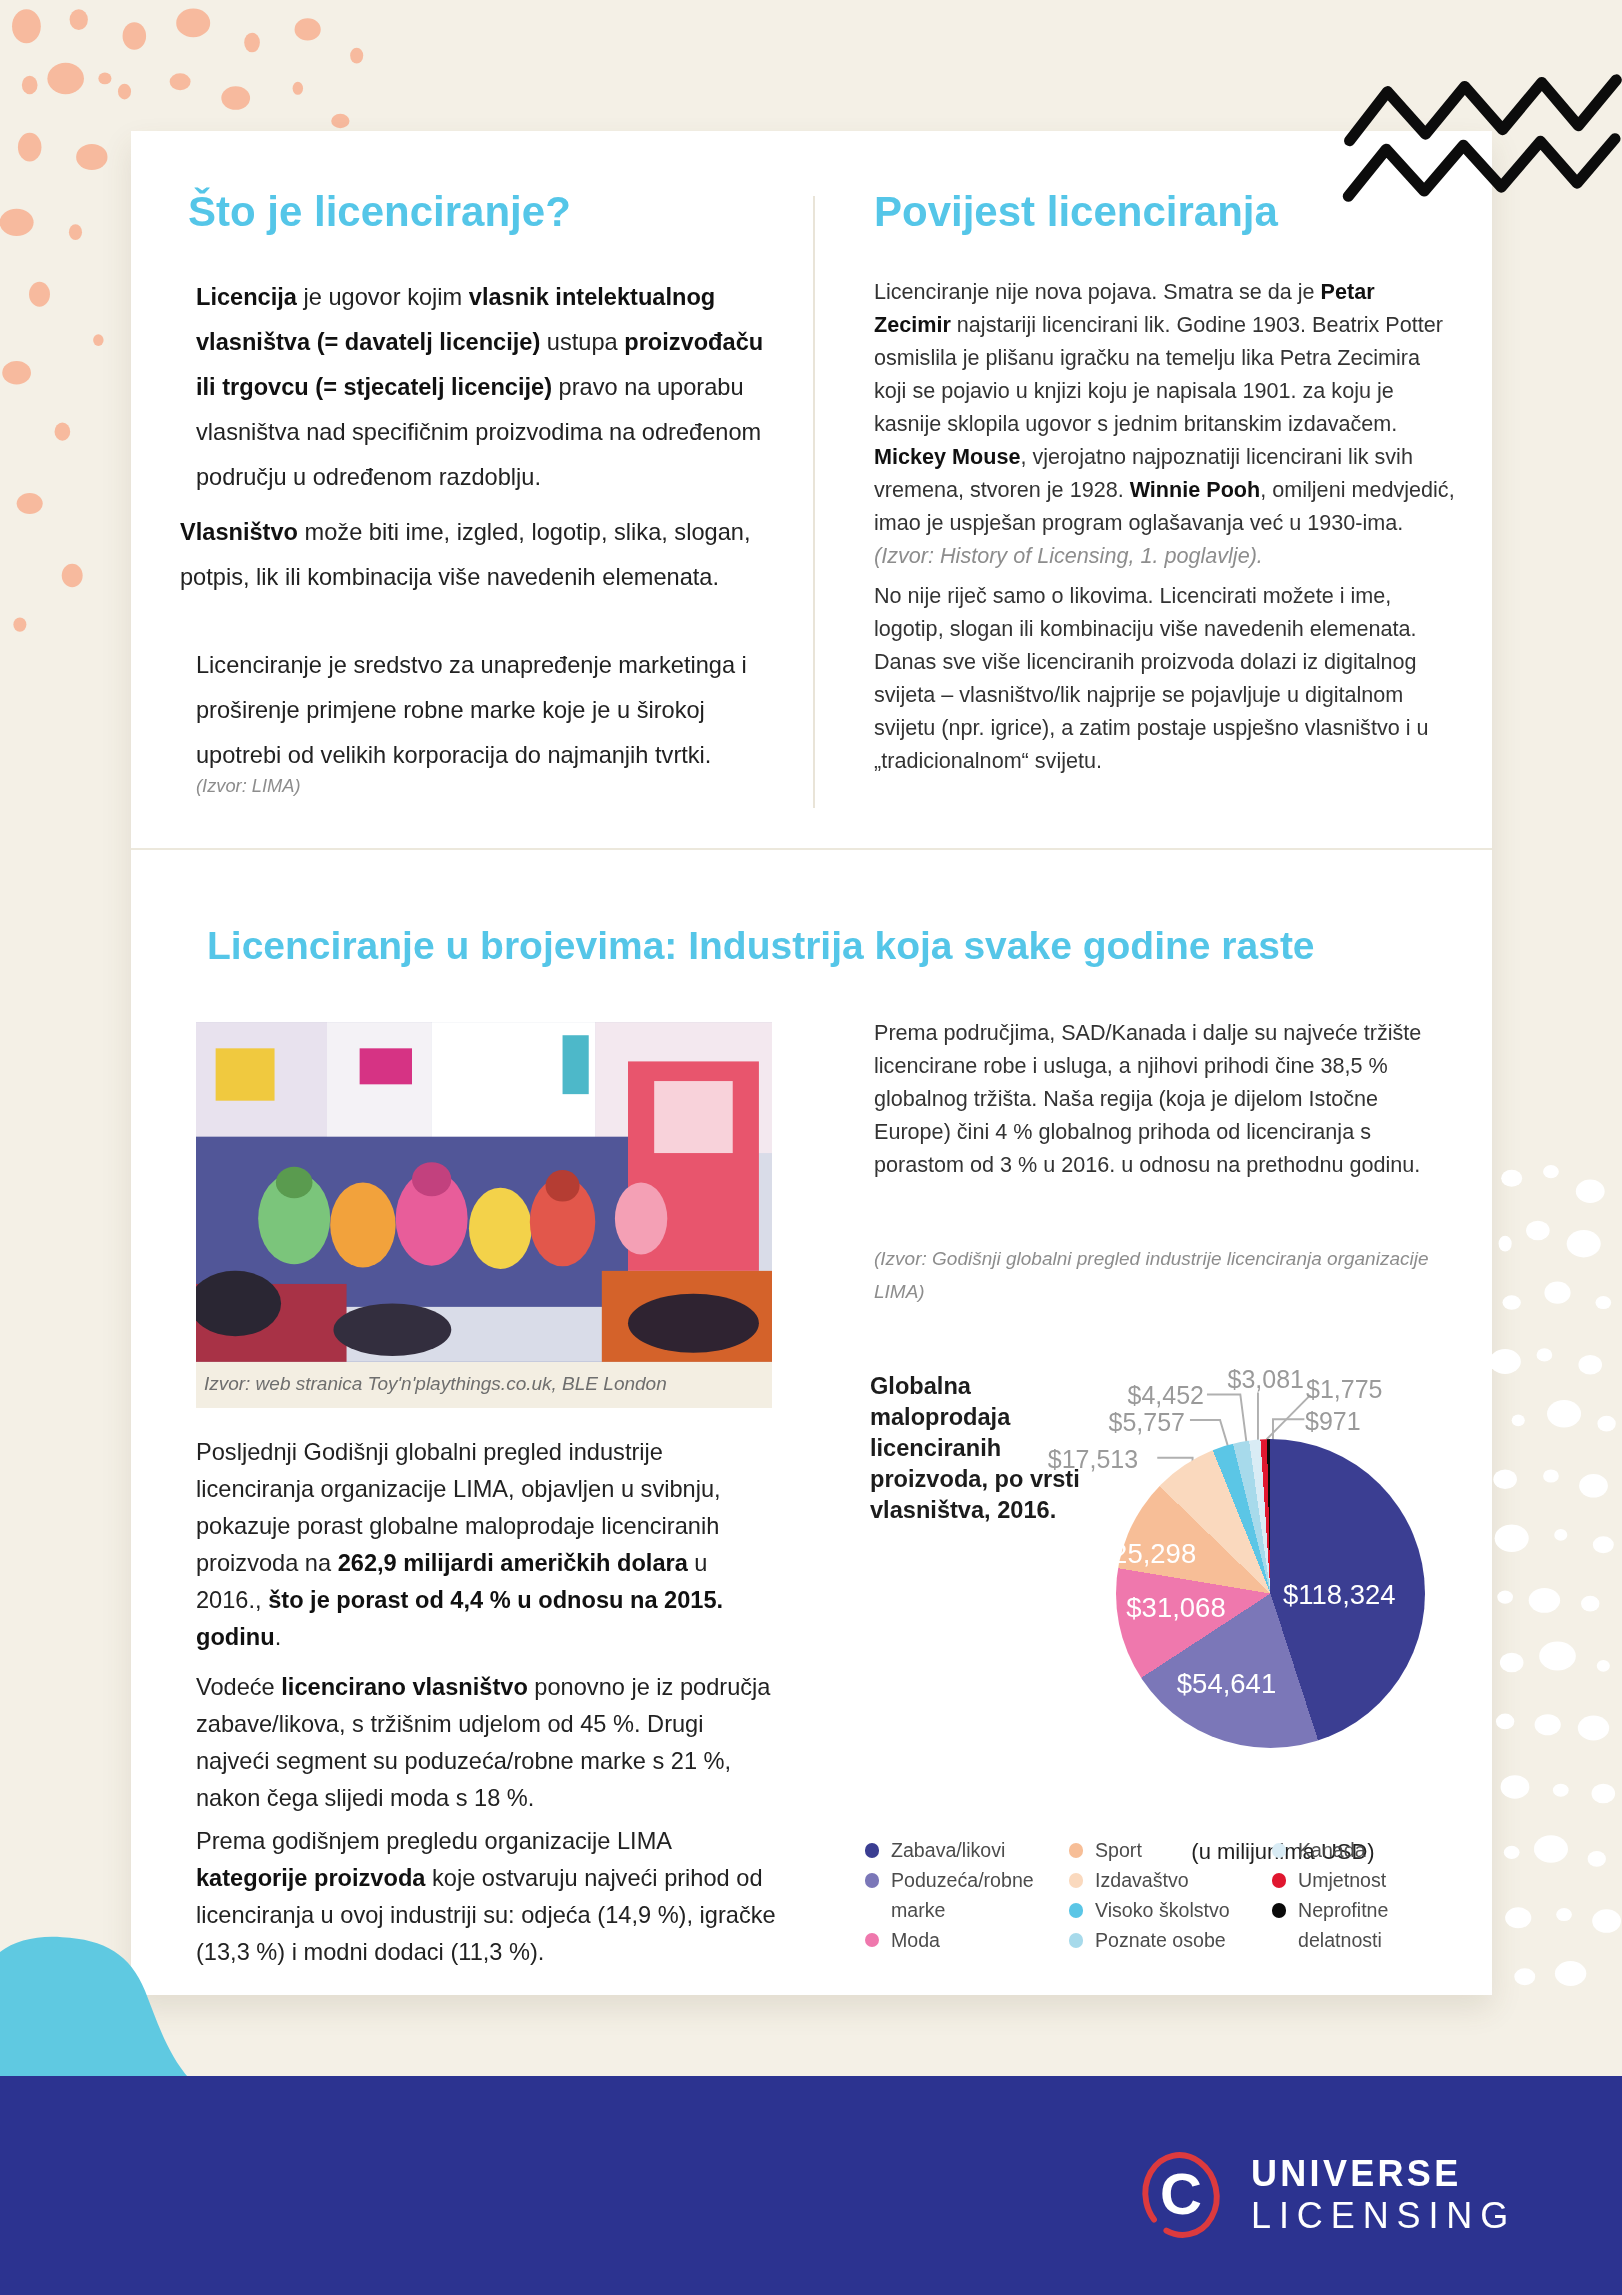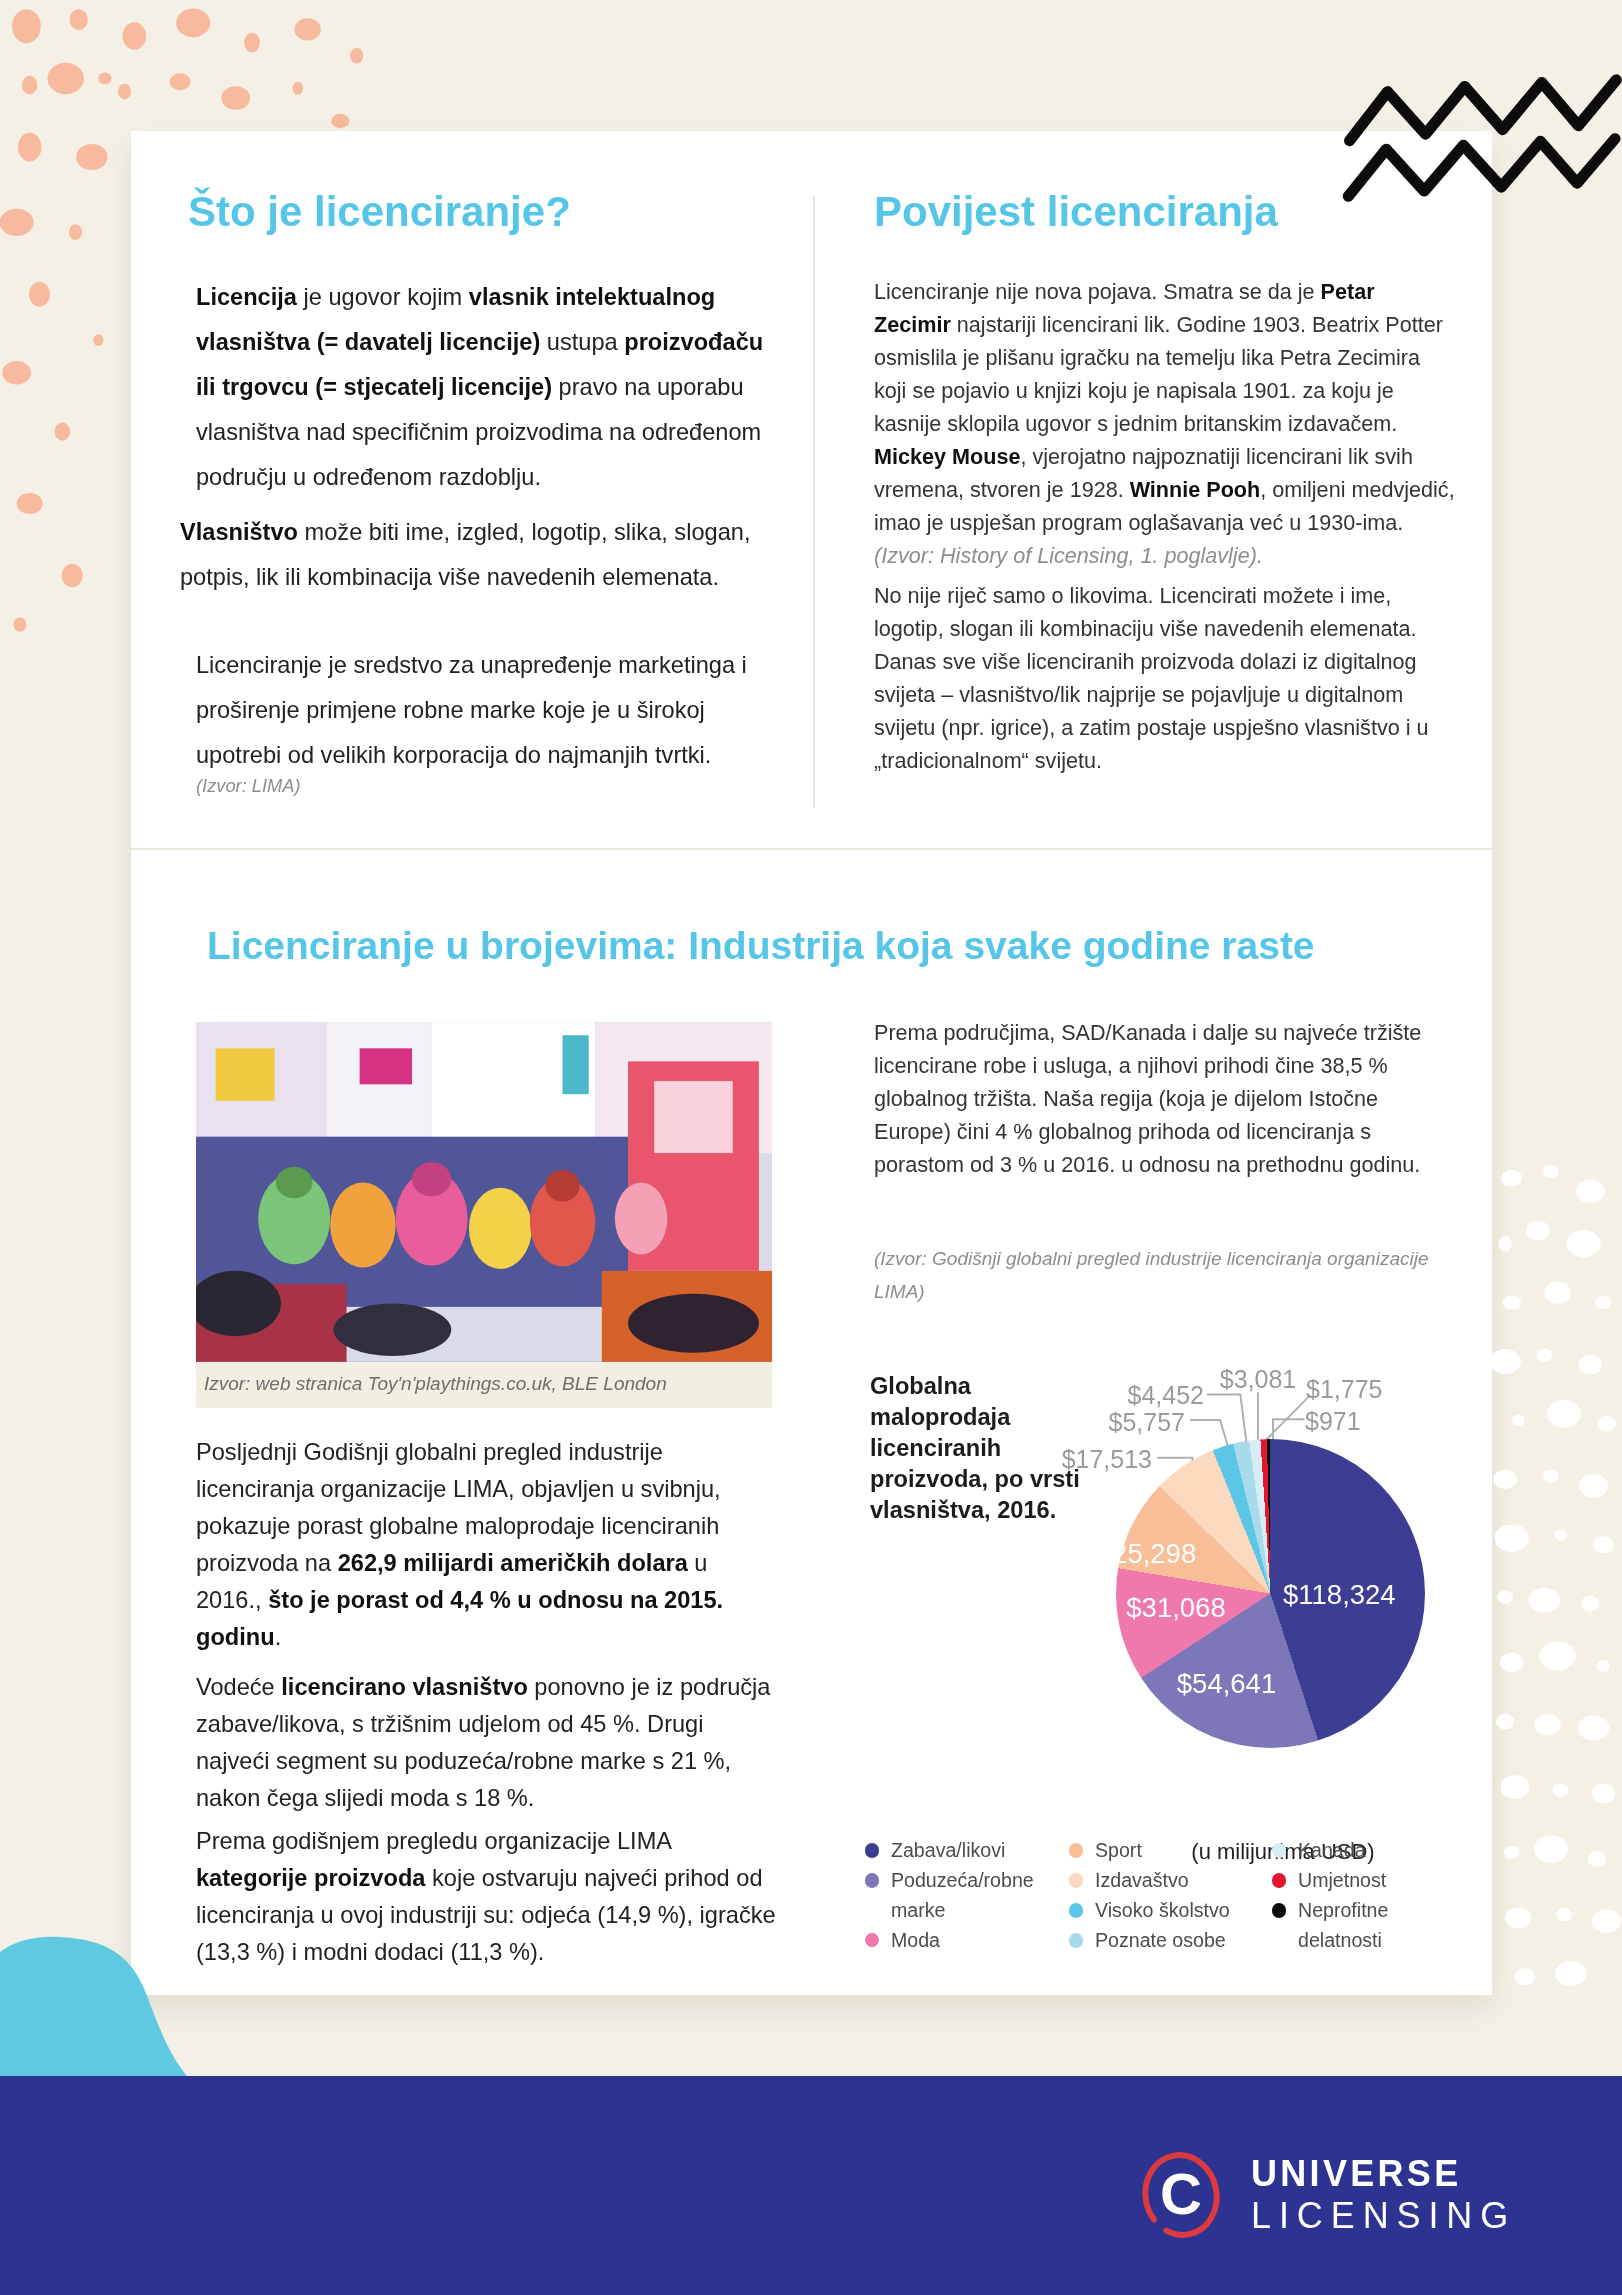--- a/index.html
+++ b/index.html
@@ -34,21 +34,21 @@
   .photo{position:absolute;left:196px;top:1022px;width:576px;height:340px;overflow:hidden;background:#565b9f;}
   .capstrip{position:absolute;left:196px;top:1362px;width:576px;height:46px;background:#F3EEE2;}
   .caption{position:absolute;left:7.9px;top:11px;font-size:19px;font-style:italic;color:#6e6e6e;}
 
   
   .chart-title{position:absolute;left:870px;top:1371px;width:216px;font-size:23.6px;font-weight:bold;
                line-height:31px;color:#1c1c1c;}
   .pie{position:absolute;left:1116px;top:1439px;width:309px;height:309px;border-radius:50%;}
   .pl{position:absolute;font-size:25px;color:#9a9a9a;}
   .pl.r{text-align:right;}
-  .pl.c{text-align:center;}
+  .pl.c{text-align:right;}
   .plw{position:absolute;font-size:27.5px;color:#ffffff;}
   .plw.c{text-align:center;}
   .unit{position:absolute;left:1139px;top:1839px;width:288px;text-align:center;
         font-size:22px;font-weight:normal;color:#222;}
 
   
   .leg-col{position:absolute;top:1836px;}
   .leg-item{position:relative;padding-left:26px;font-size:19.6px;line-height:29.4px;color:#4c4c4c;margin-bottom:0.7px;}
   .leg-dot{position:absolute;left:0;top:7.2px;width:14.4px;height:14.4px;border-radius:50%;}
 
@@ -163,21 +163,21 @@
       <path d="M238 110 H284 L299 160"></path>
       <path d="M264 71 H315 L325 149"></path>
       <path d="M342 68 V144"></path>
       <path d="M422 72 L355 140"></path>
       <path d="M413 109 H365 V142"></path>
     </g>
   </svg>
 
   <div class="pie" style="background: conic-gradient(rgb(59, 62, 146) 0deg, rgb(59, 62, 146) 162.04deg, rgb(123, 119, 184) 162.04deg, rgb(123, 119, 184) 236.87deg, rgb(239, 120, 173) 236.87deg, rgb(239, 120, 173) 279.41deg, rgb(247, 190, 151) 279.41deg, rgb(247, 190, 151) 314.06deg, rgb(250, 217, 190) 314.06deg, rgb(250, 217, 190) 338.04deg, rgb(91, 198, 230) 338.04deg, rgb(91, 198, 230) 345.92deg, rgb(167, 218, 235) 345.92deg, rgb(167, 218, 235) 352.02deg, rgb(217, 236, 245) 352.02deg, rgb(217, 236, 245) 356.24deg, rgb(224, 23, 47) 356.24deg, rgb(224, 23, 47) 358.67deg, rgb(10, 10, 10) 358.67deg, rgb(10, 10, 10) 360deg);"></div>
 
-  <span class="pl r" style="left:1034px;top:1445px;width:118px;">$17,513</span>
+  <span class="pl r" style="left:1034px;top:1445px;width:118px;text-align:center;">$17,513</span>
   <span class="pl r" style="left:1080px;top:1408px;width:105px;">$5,757</span>
   <span class="pl r" style="left:1099px;top:1381px;width:105px;">$4,452</span>
   <span class="pl c" style="left:1212px;top:1365px;width:92px;">$3,081</span>
   <span class="pl" style="left:1306px;top:1375px;">$1,775</span>
   <span class="pl" style="left:1305px;top:1407px;">$971</span>
 
   <span class="plw" style="left:1283px;top:1579px;">$118,324</span>
   <span class="plw c" style="left:1158px;top:1668px;width:137px;">$54,641</span>
   <span class="plw c" style="left:1109px;top:1592px;width:134px;">$31,068</span>
   <span class="plw c" style="left:1081px;top:1538px;width:131px;">$25,298</span>

